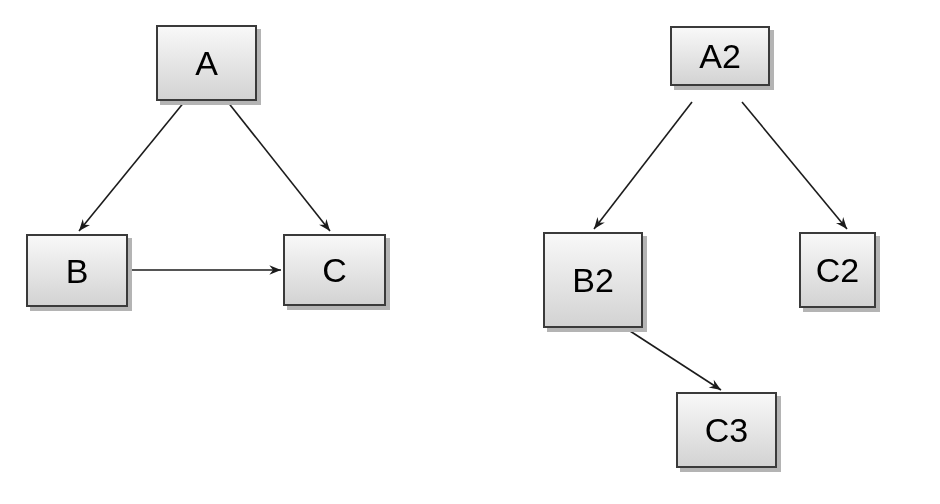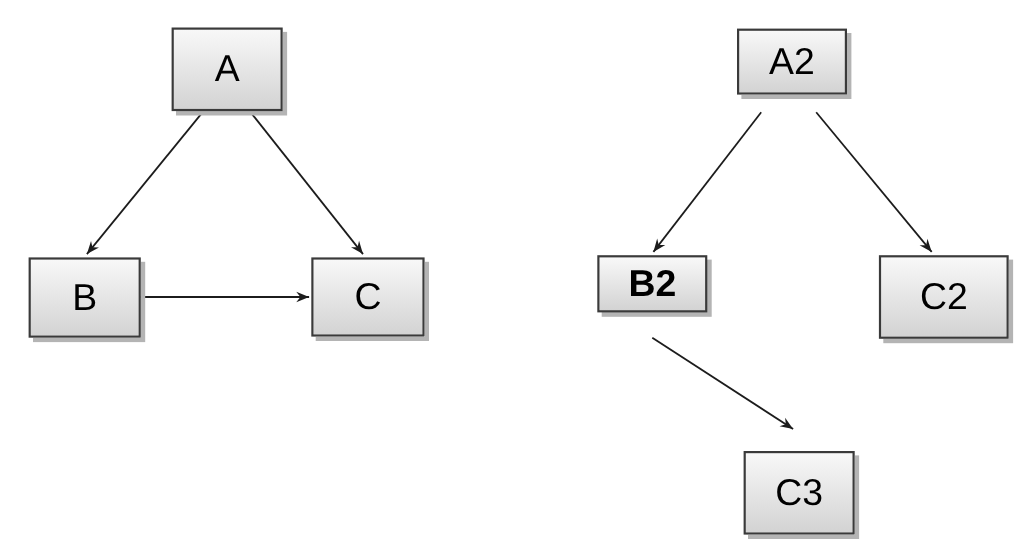--- a/index.html
+++ b/index.html
@@ -61,23 +61,23 @@
       </div>
       <div class="node" style="left: 26px; top: 234px; width: 102px; height: 73px; background: linear-gradient(rgb(248, 248, 248), rgb(211, 211, 211)); border: 2px solid rgb(58, 58, 58); box-shadow: rgb(180, 180, 180) 4px 4px 0px 0px; color: rgb(0, 0, 0);">
         <span>B</span>
       </div>
       <div class="node" style="left: 283px; top: 234px; width: 103px; height: 72px; background: linear-gradient(rgb(248, 248, 248), rgb(211, 211, 211)); border: 2px solid rgb(58, 58, 58); box-shadow: rgb(180, 180, 180) 4px 4px 0px 0px; color: rgb(0, 0, 0);">
         <span>C</span>
       </div>
       <div class="node" style="left: 670px; top: 26px; width: 100px; height: 60px; background: linear-gradient(rgb(248, 248, 248), rgb(211, 211, 211)); border: 2px solid rgb(58, 58, 58); box-shadow: rgb(180, 180, 180) 4px 4px 0px 0px; color: rgb(0, 0, 0);">
         <span>A2</span>
       </div>
-      <div class="node" style="left: 543px; top: 232px; width: 100px; height: 52px; background: linear-gradient(rgb(248, 248, 248), rgb(211, 211, 211)); border: 2px solid rgb(58, 58, 58); box-shadow: rgb(180, 180, 180) 4px 4px 0px 0px; color: rgb(0, 0, 0); font-weight: bold;">
+      <div class="node" style="left: 543px; top: 232px; width: 100px; height: 96px; background: linear-gradient(rgb(248, 248, 248), rgb(211, 211, 211)); border: 2px solid rgb(58, 58, 58); box-shadow: rgb(180, 180, 180) 4px 4px 0px 0px; color: rgb(0, 0, 0);">
         <span>B2</span>
       </div>
-      <div class="node" style="left: 799px; top: 232px; width: 118px; height: 76px; background: linear-gradient(rgb(248, 248, 248), rgb(211, 211, 211)); border: 2px solid rgb(58, 58, 58); box-shadow: rgb(180, 180, 180) 4px 4px 0px 0px; color: rgb(0, 0, 0);">
+      <div class="node" style="left: 799px; top: 232px; width: 77px; height: 76px; background: linear-gradient(rgb(248, 248, 248), rgb(211, 211, 211)); border: 2px solid rgb(58, 58, 58); box-shadow: rgb(180, 180, 180) 4px 4px 0px 0px; color: rgb(0, 0, 0);">
         <span>C2</span>
       </div>
-      <div class="node" style="left: 676px; top: 392px; width: 101px; height: 76px; background: linear-gradient(rgb(248, 248, 248), rgb(211, 211, 211)); border: 2px solid rgb(58, 58, 58); box-shadow: rgb(180, 180, 180) 4px 4px 0px 0px; color: rgb(0, 0, 0); margin-top: 18px;">
+      <div class="node" style="left: 676px; top: 392px; width: 101px; height: 76px; background: linear-gradient(rgb(248, 248, 248), rgb(211, 211, 211)); border: 2px solid rgb(58, 58, 58); box-shadow: rgb(180, 180, 180) 4px 4px 0px 0px; color: rgb(0, 0, 0);">
         <span>C3</span>
       </div>
     </div>
 </div>
 
 </body></html>

